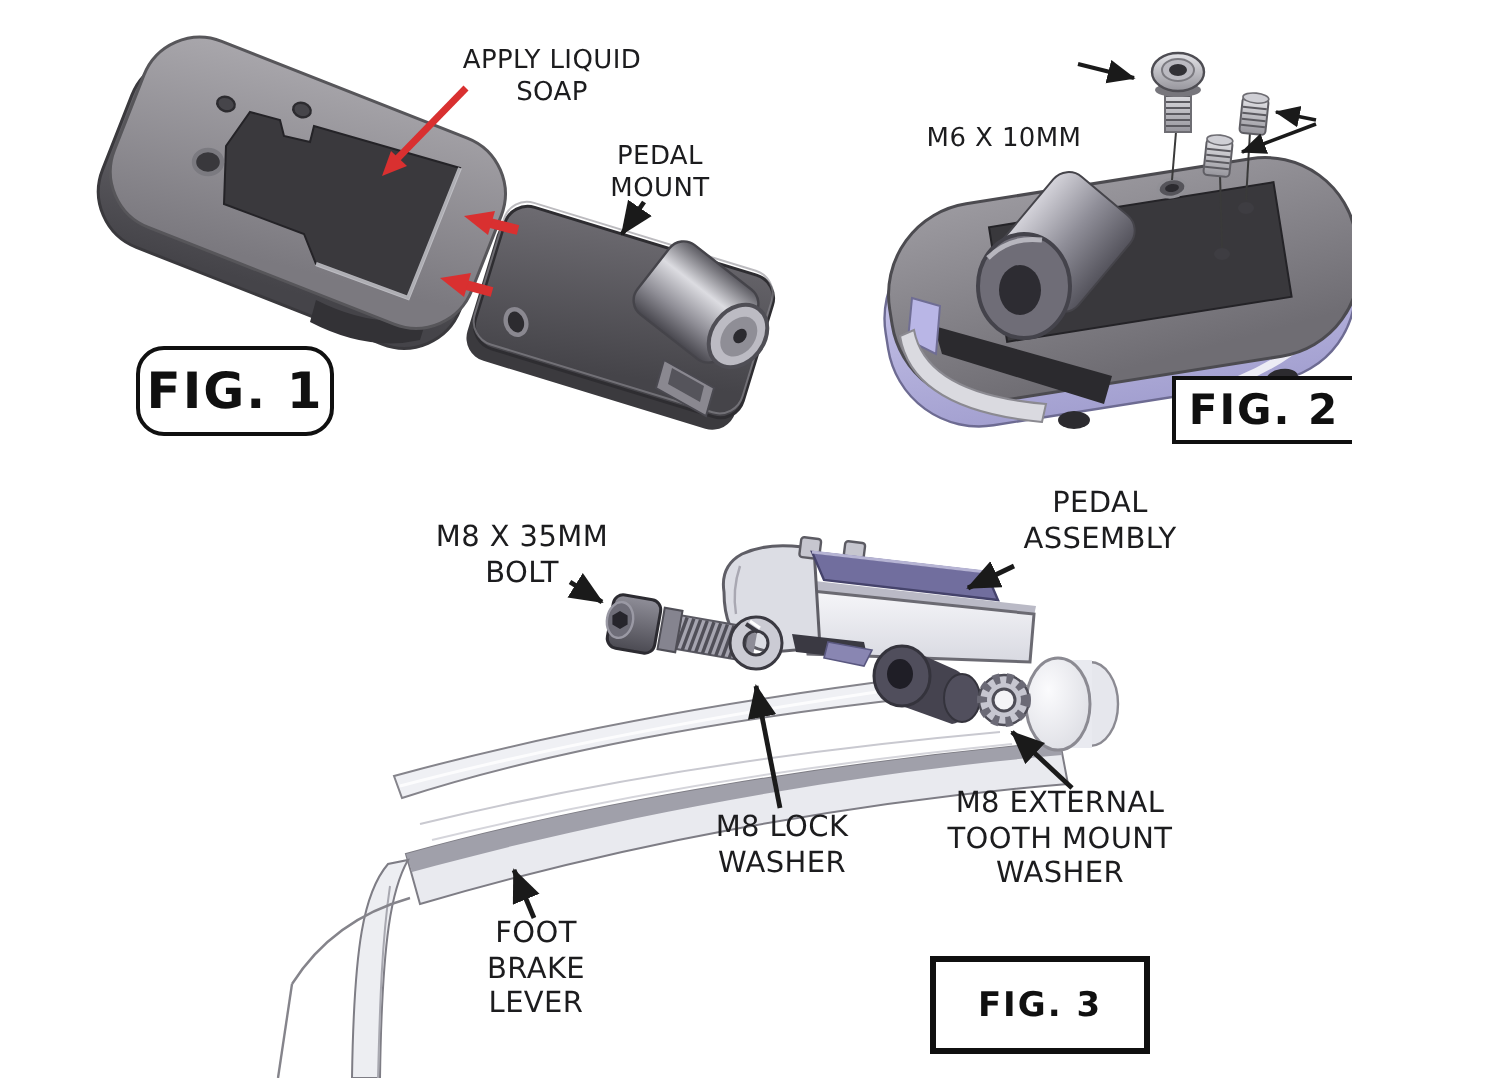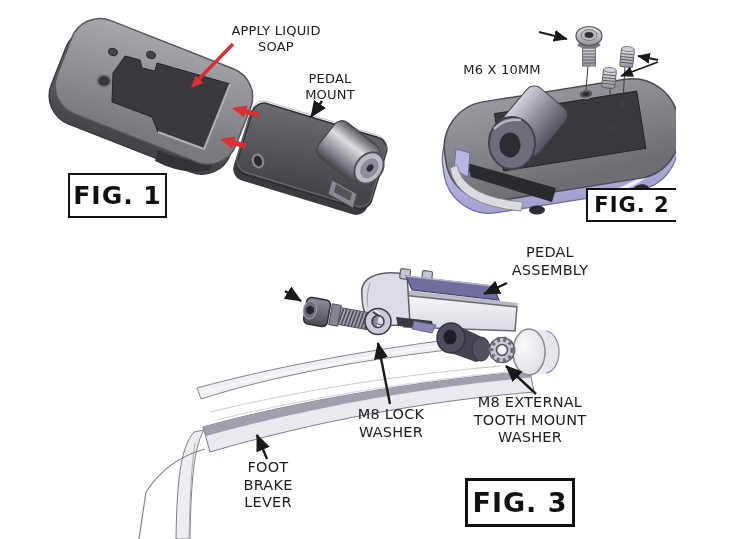--- a/index.html
+++ b/index.html
@@ -12,23 +12,23 @@
     position:absolute;white-space:pre-line;text-align:center;color:#1c1c1e;
     letter-spacing:.2px;
   }
   .sm{font-size:13px;line-height:15.5px;}
   .lg{font-size:14.5px;line-height:17.5px;}
   .figbox{
     position:absolute;background:#ffffff;border:2.5px solid #101010;
     display:flex;align-items:center;justify-content:center;
     font-weight:bold;color:#101010;letter-spacing:1px;
   }
-  .fb1{left:68px;top:173px;width:95px;height:41px;font-size:25px;}
+  .fb1{left:68px;top:173px;width:95px;height:41px;font-size:25px;border-radius:14px;}
   .fb2{left:586px;top:188px;width:88px;height:30px;font-size:21px;}
-  .fb3{left:465px;top:478px;width:104px;height:43px;font-size:27px;border-width:3px;}
+  .fb3{left:465px;top:478px;width:104px;height:43px;font-size:17px;border-width:3px;}
   .l-soap{left:216px;top:23px;width:120px;}
   .l-pmount{left:298px;top:71px;width:64px;}
   .l-m6{left:462px;top:25px;width:80px;margin-top:37px;}
   .l-m4{left:641px;top:40px;width:70px;line-height:14.5px;}
   .l-bolt{left:201px;top:261px;width:120px;}
   .l-passy{left:495px;top:244px;width:110px;}
   .l-lock{left:349px;top:406px;width:84px;}
   .l-tooth{left:470px;top:394px;width:120px;}
   .l-brake{left:238px;top:459px;width:60px;text-align:center;}
 </style>
@@ -306,20 +306,22 @@
       <line x1="536" y1="394" x2="506" y2="366" marker-end="url(#ahB)"></line>
       <line x1="267" y1="459" x2="257" y2="435" marker-end="url(#ahB)"></line>
     </g>
   </svg>
 
   <div class="lbl sm l-soap">APPLY LIQUID
 SOAP</div>
   <div class="lbl sm l-pmount">PEDAL
 MOUNT</div>
   <div class="lbl sm l-m6">M6 X 10MM</div>
+  <div class="lbl lg l-bolt">M8 X 35MM
+BOLT</div>
   <div class="lbl lg l-passy">PEDAL
 ASSEMBLY</div>
   <div class="lbl lg l-lock">M8 LOCK
 WASHER</div>
   <div class="lbl lg l-tooth">M8 EXTERNAL
 TOOTH MOUNT
 WASHER</div>
   <div class="lbl lg l-brake">FOOT
 BRAKE
 LEVER</div>

